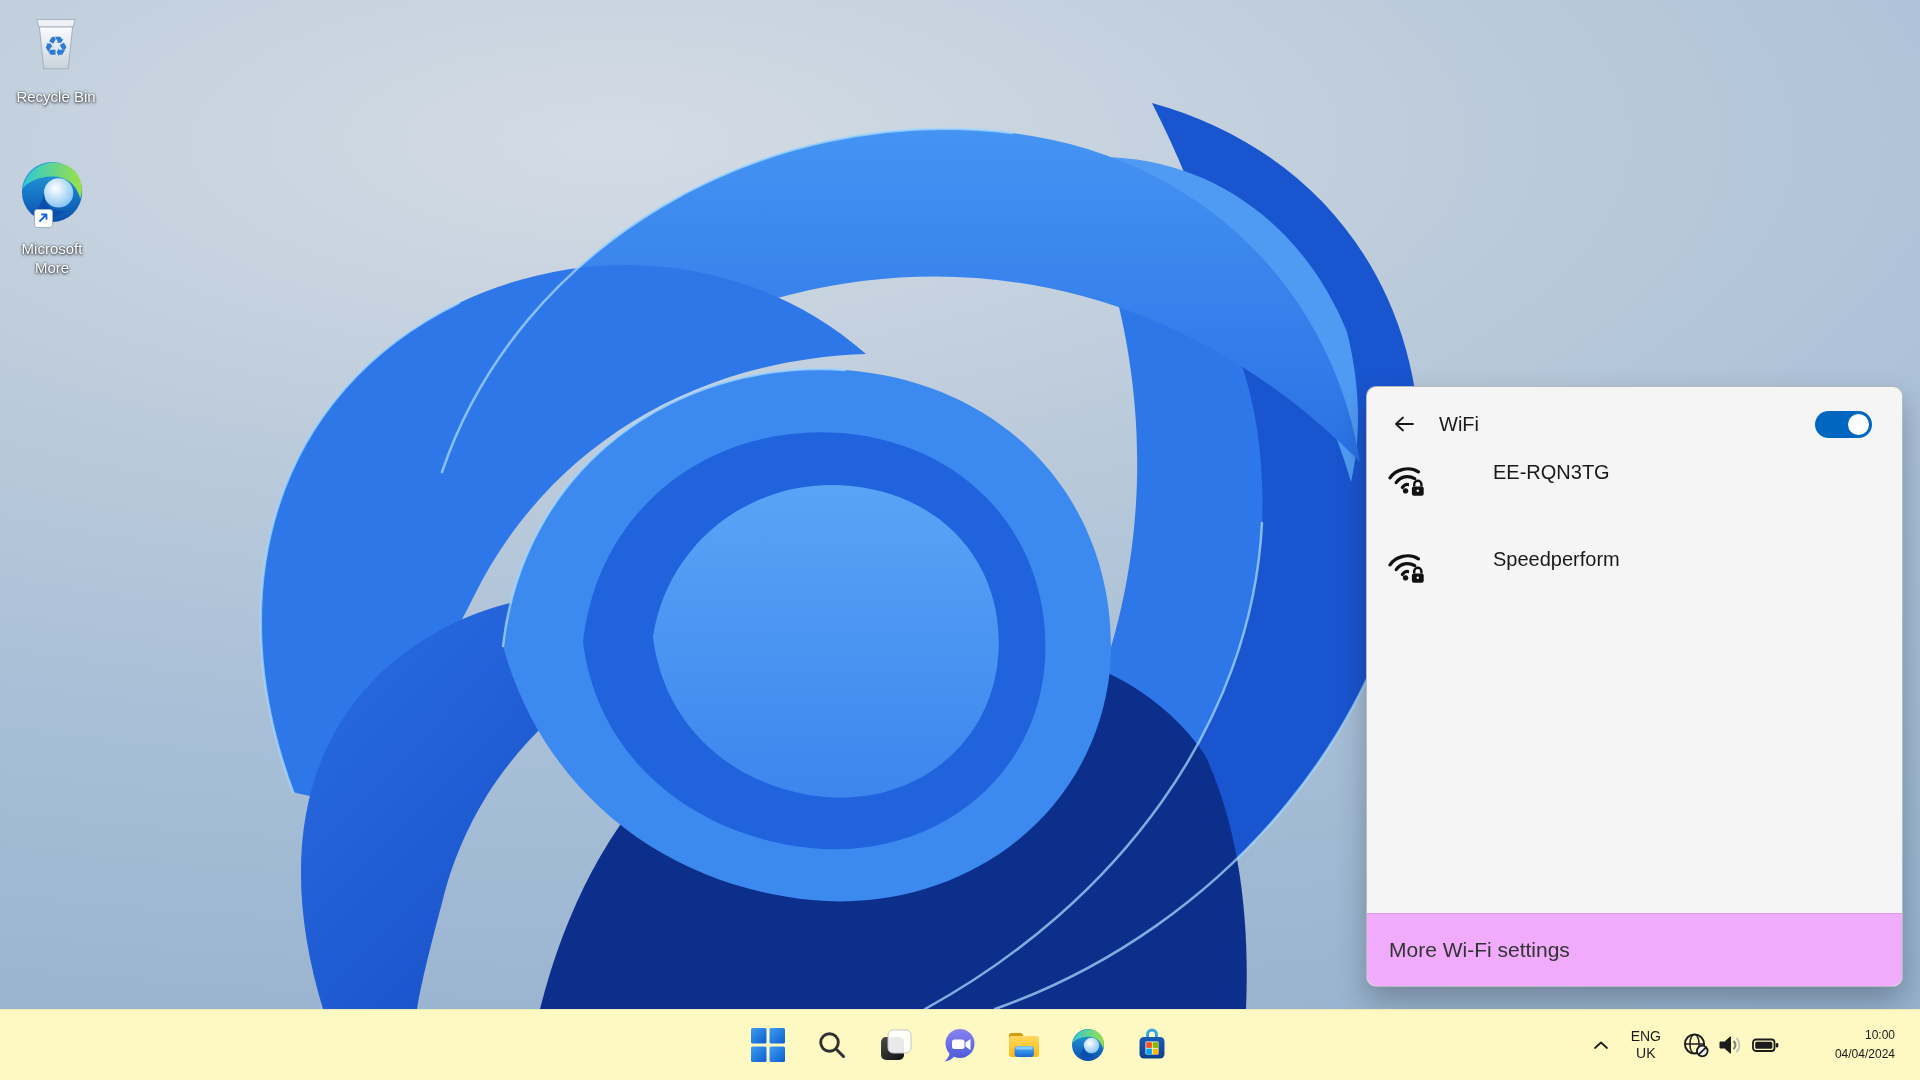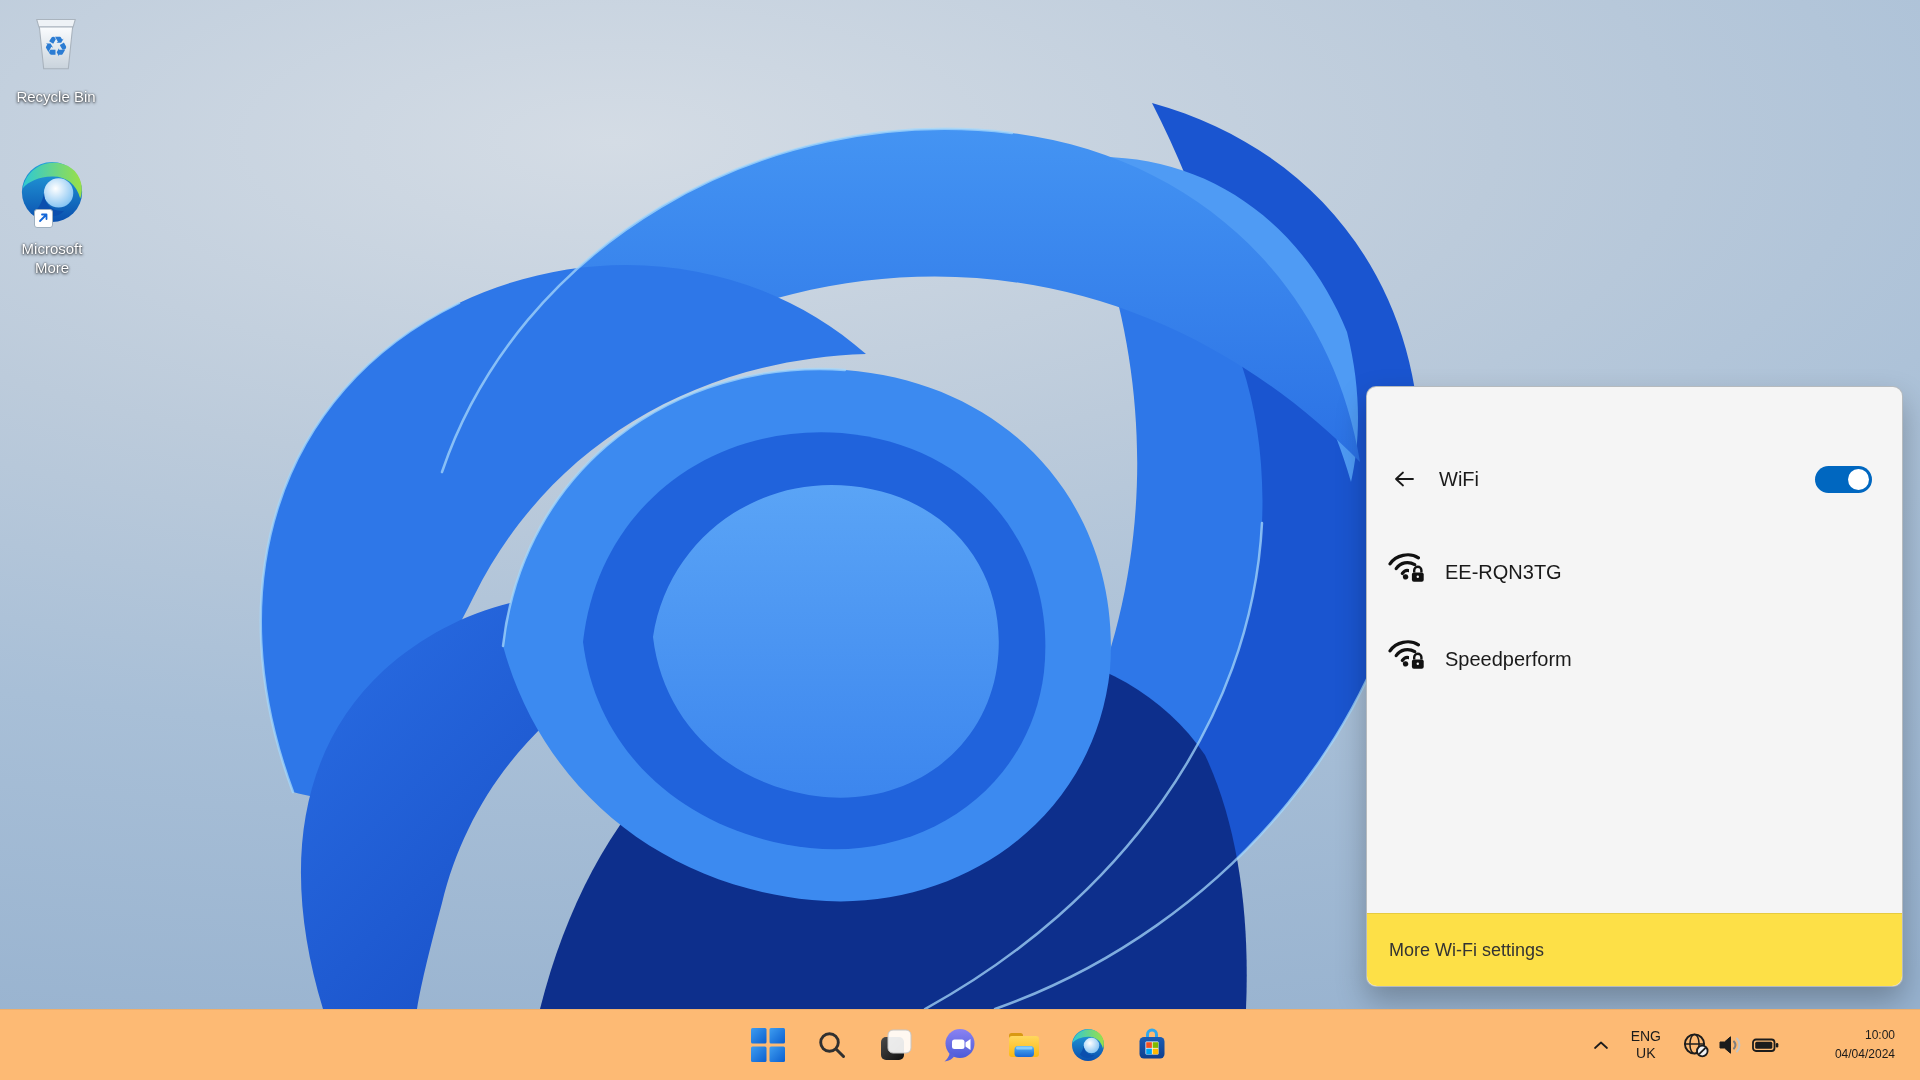--- a/index.html
+++ b/index.html
@@ -21,37 +21,37 @@
   #d-recycle{left:6px;top:12px;}
   #d-edge{left:2px;top:160px;}
   .badge{position:absolute;left:14px;bottom:-4px;width:17px;height:17px;background:#fff;
     border:1px solid #9fb0bf;border-radius:3px;}
   .edgewrap{position:relative;width:64px;height:64px;margin:0 auto;}
 
   
   .flyout{position:absolute;left:1366px;top:386px;width:537px;height:601px;
     background:#f5f5f5;border:1px solid rgba(105,115,125,.45);border-radius:10px;
     box-shadow:0 14px 30px rgba(0,0,0,.26);display:flex;flex-direction:column;box-sizing:border-box;}
-  .fly-header{height:74px;display:flex;align-items:center;padding:11px 30px 0 20px;flex:0 0 auto;margin-top:44px;}
+  .fly-header{height:74px;display:flex;align-items:center;padding:0 30px 0 20px;flex:0 0 auto;}
   .back-btn{width:34px;height:34px;border:none;background:transparent;display:flex;
     align-items:center;justify-content:center;border-radius:5px;padding:0;cursor:pointer;}
   .fly-title{font-size:20px;color:#1a1a1a;margin-left:18px;}
   .toggle{margin-left:auto;width:57px;height:27px;border-radius:14px;background:#0067c0;
     position:relative;cursor:pointer;}
   .toggle .knob{position:absolute;top:3px;right:3px;width:21px;height:21px;border-radius:50%;background:#ffffff;}
   .net-list{flex:1 1 auto;overflow:hidden;}
-  .net-row{height:68px;margin:0 8px 19px 8px;padding-left:13px;display:flex;align-items:flex-end;
-    border-radius:6px;cursor:pointer;}
+  .net-row{height:68px;margin:0 8px 19px 8px;padding-left:13px;display:flex;align-items:flex-start;
+    border-radius:6px;cursor:pointer;gap:48px;}
   .net-name{font-size:20px;color:#1a1a1a;margin-left:19px;}
-  .fly-footer{flex:0 0 auto;height:72px;border-top:1px solid rgba(0,0,0,.09);background:#fde047;
-    display:flex;align-items:center;padding:0 22px;font-size:18px;color:#333333;
+  .fly-footer{flex:0 0 auto;height:72px;border-top:1px solid rgba(0,0,0,.09);background:#f0abfc;
+    display:flex;align-items:center;padding:0 22px;font-size:21px;color:#333333;
     border-radius:0 0 10px 10px;cursor:pointer;}
 
   
-  .taskbar{position:absolute;left:0;bottom:0;width:1920px;height:71px;background:#fdba74;
+  .taskbar{position:absolute;left:0;bottom:0;width:1920px;height:71px;background:#fef9c3;
     border-top:1px solid rgba(0,0,0,.06);box-sizing:border-box;}
   .tb-center{position:absolute;left:50%;top:0;height:100%;transform:translateX(-50%);
     display:flex;align-items:center;gap:24px;}
   .tb-btn{width:40px;height:40px;border-radius:6px;display:flex;align-items:center;
     justify-content:center;cursor:pointer;}
   .tray{position:absolute;right:10px;top:0;height:100%;display:flex;align-items:center;}
   .tray-btn{display:flex;align-items:center;justify-content:center;border-radius:6px;
     cursor:pointer;padding:6px 7px;}
   .lang{flex-direction:column;line-height:17px;font-size:14px;color:#1b1b1b;margin:0 8px;}
   .status-trio{gap:9px;margin-right:10px;}

